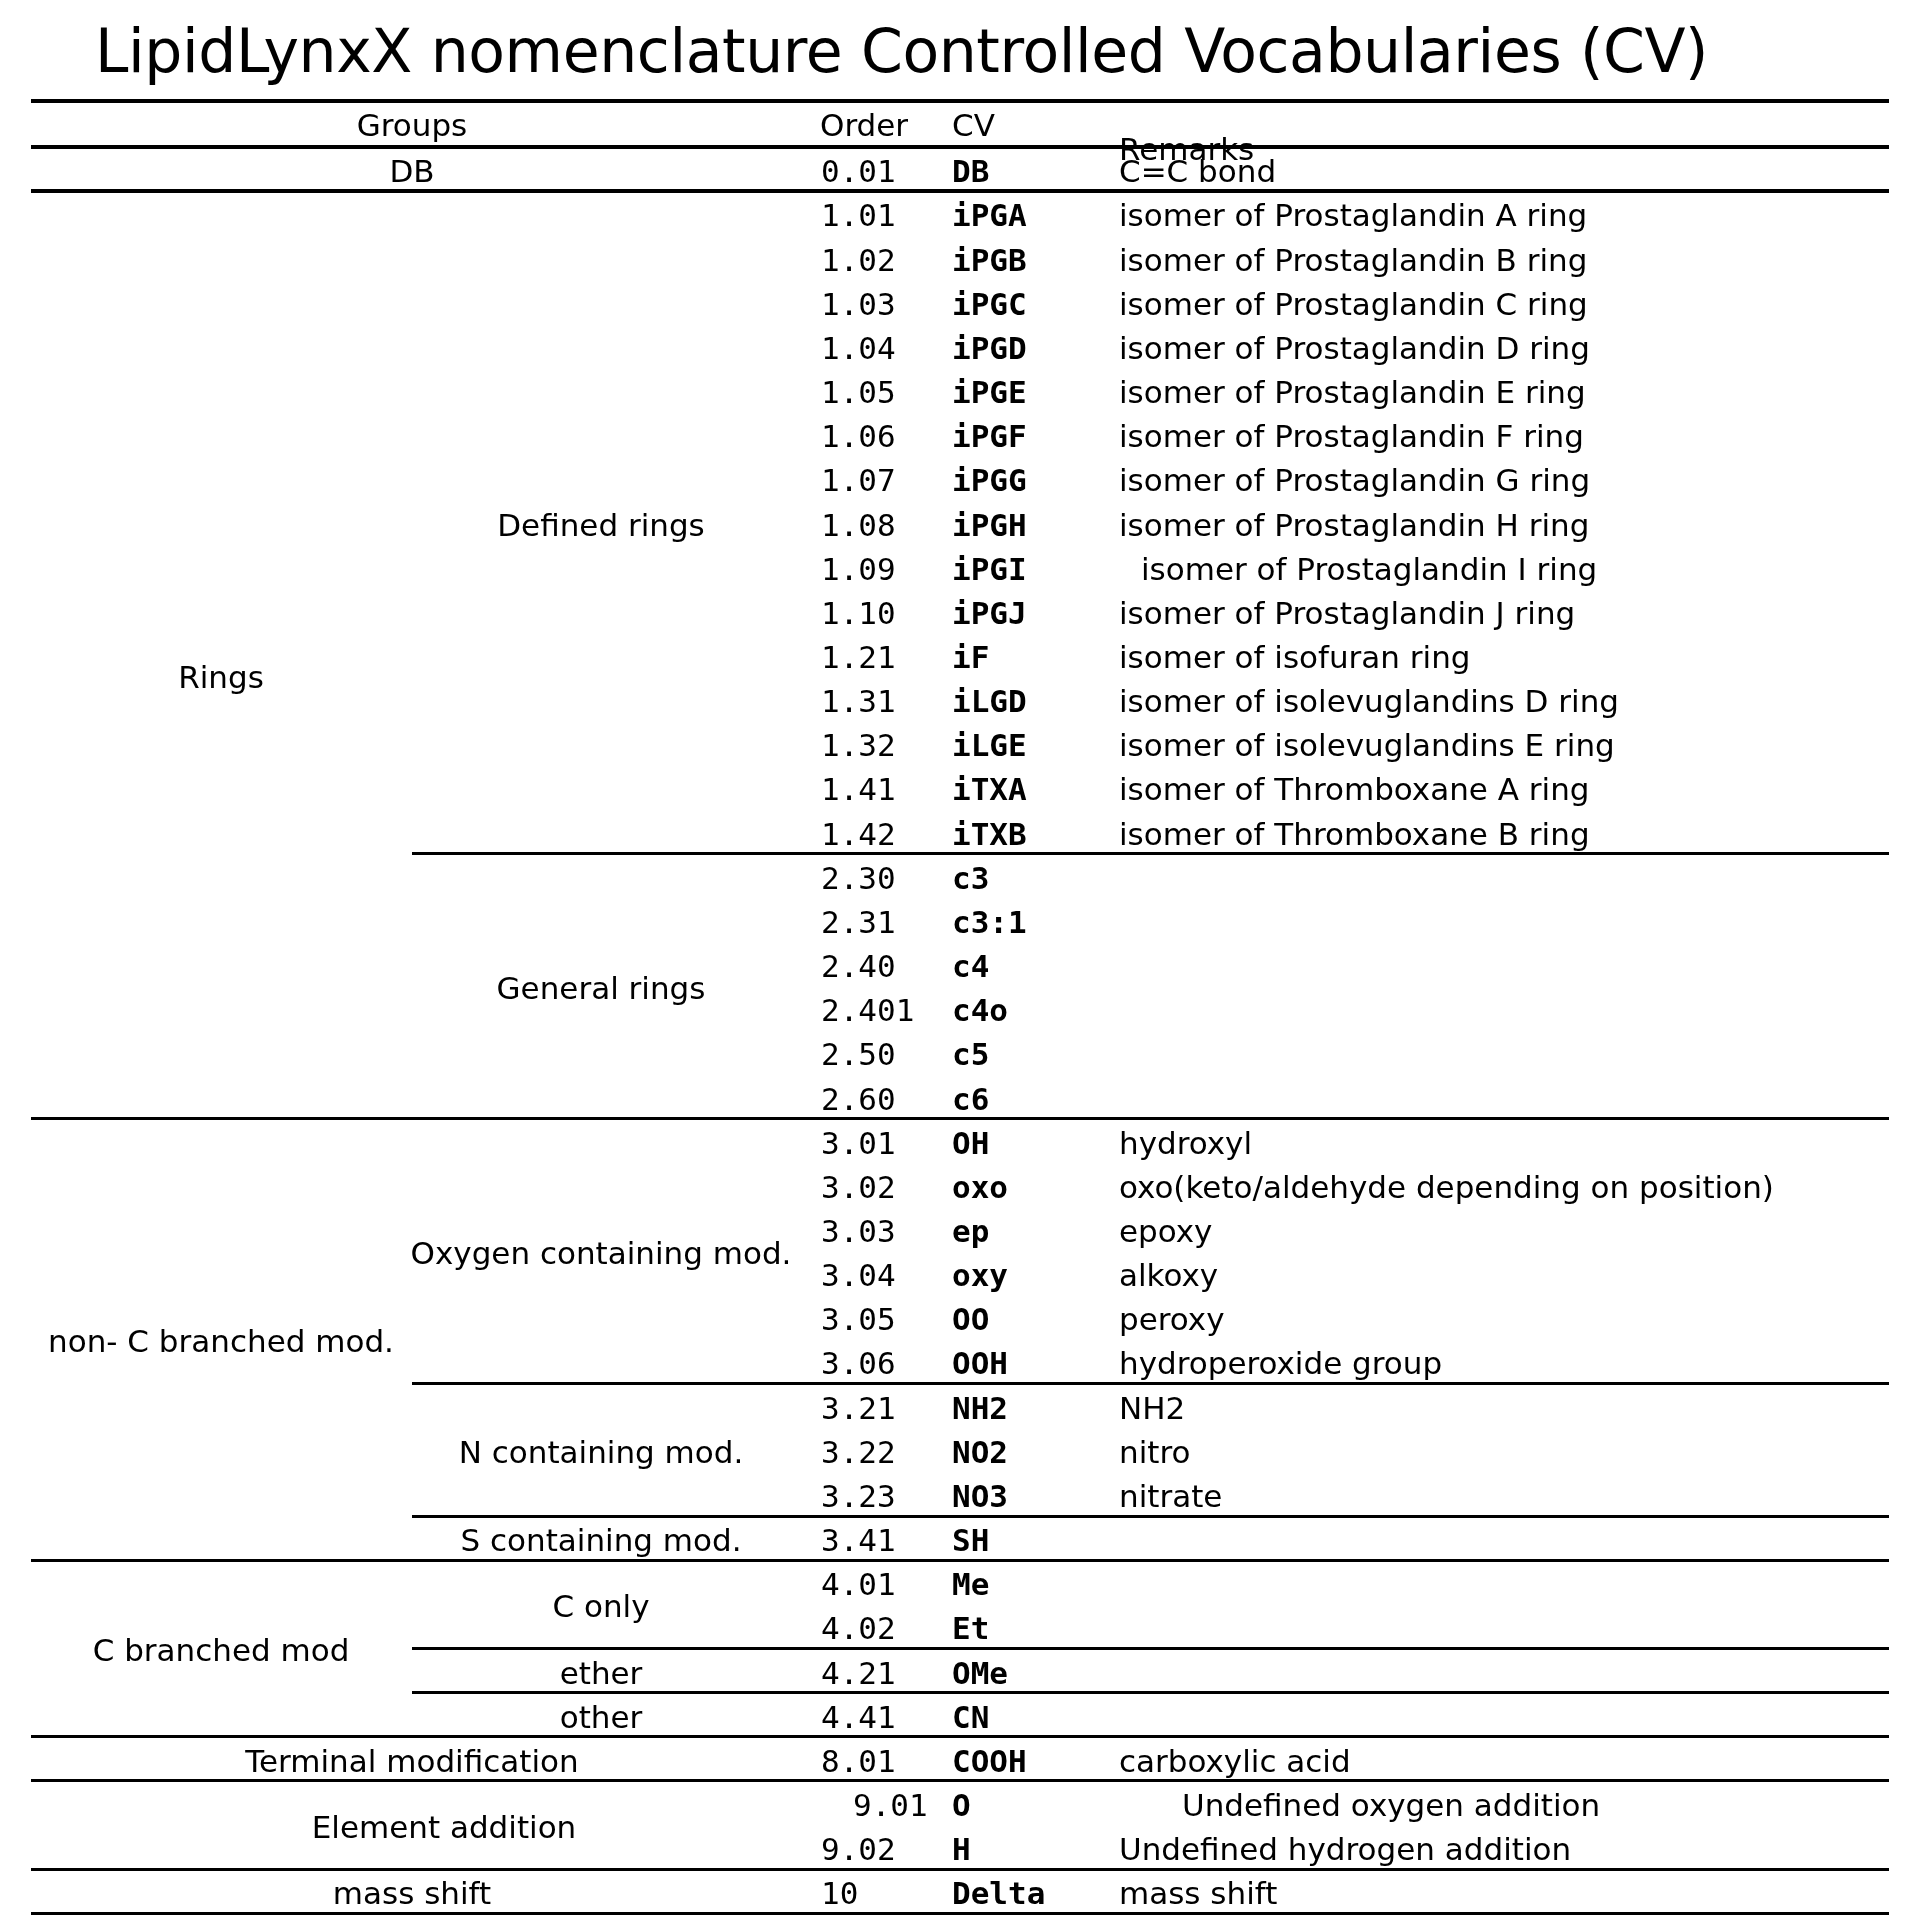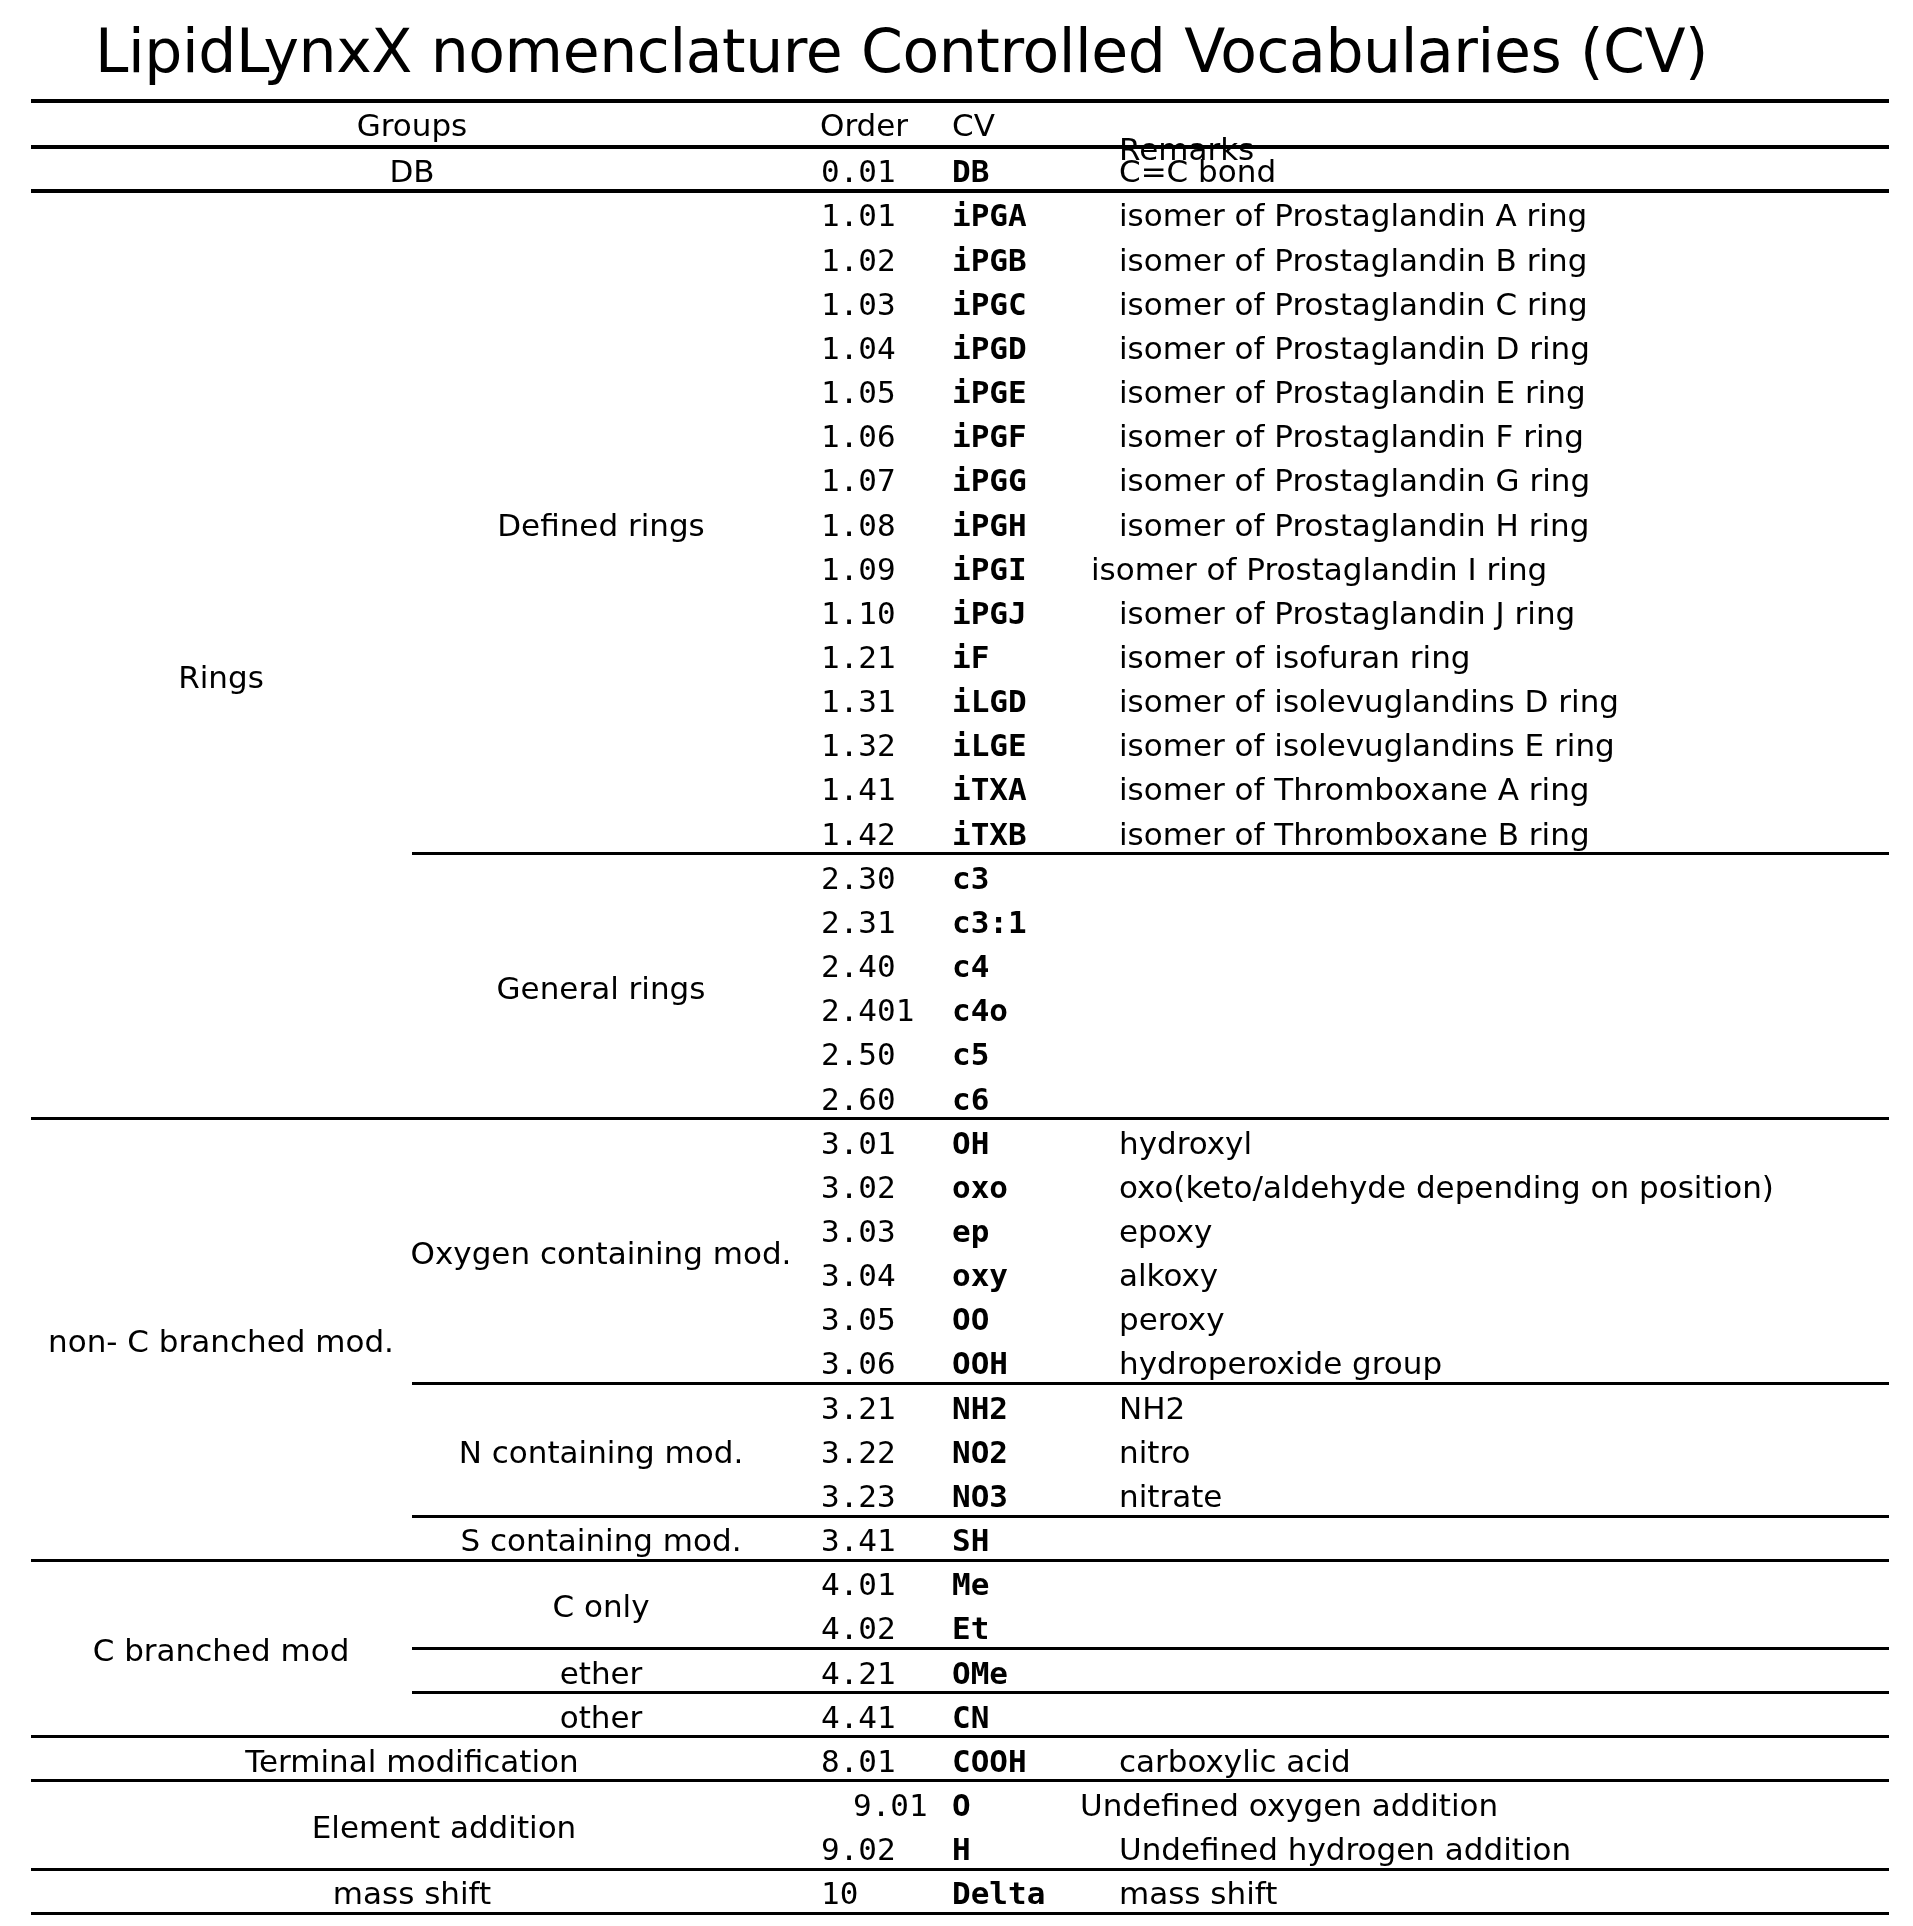--- a/index.html
+++ b/index.html
@@ -47,21 +47,21 @@
     <div class="mono bold" style="left: 952px; top: 415px;">iPGF</div>
     <div class="txt" style="left: 1119px; top: 415px;">isomer of Prostaglandin F  ring</div>
     <div class="mono" style="left: 821px; top: 459px;">1.07</div>
     <div class="mono bold" style="left: 952px; top: 459px;">iPGG</div>
     <div class="txt" style="left: 1119px; top: 459px;">isomer of Prostaglandin G ring</div>
     <div class="mono" style="left: 821px; top: 504px;">1.08</div>
     <div class="mono bold" style="left: 952px; top: 504px;">iPGH</div>
     <div class="txt" style="left: 1119px; top: 504px;">isomer of Prostaglandin H  ring</div>
     <div class="mono" style="left: 821px; top: 548px;">1.09</div>
     <div class="mono bold" style="left: 952px; top: 548px;">iPGI</div>
-    <div class="txt" style="left: 1091px; top: 548px; text-align: center;">isomer of Prostaglandin I ring</div>
+    <div class="txt" style="left: 1141px; top: 548px; text-align: center;">isomer of Prostaglandin I ring</div>
     <div class="mono" style="left: 821px; top: 592px;">1.10</div>
     <div class="mono bold" style="left: 952px; top: 592px;">iPGJ</div>
     <div class="txt" style="left: 1119px; top: 592px;">isomer of Prostaglandin J ring</div>
     <div class="mono" style="left: 821px; top: 636px;">1.21</div>
     <div class="mono bold" style="left: 952px; top: 636px;">iF</div>
     <div class="txt" style="left: 1119px; top: 636px;">isomer of isofuran ring</div>
     <div class="mono" style="left: 821px; top: 680px;">1.31</div>
     <div class="mono bold" style="left: 952px; top: 680px;">iLGD</div>
     <div class="txt" style="left: 1119px; top: 680px;">isomer of isolevuglandins D  ring</div>
     <div class="mono" style="left: 821px; top: 724px;">1.32</div>
@@ -141,21 +141,21 @@
     <div class="txt ctr" style="left: 601px; top: 1696px;">other</div>
     <div class="txt ctr" style="left: 221px; top: 1629px;">C branched mod</div>
     <div class="hline" style="left: 31px; width: 1858px; top: 1735px; height: 3px;"></div>
     <div class="mono" style="left: 821px; top: 1740px;">8.01</div>
     <div class="mono bold" style="left: 952px; top: 1740px;">COOH</div>
     <div class="txt" style="left: 1119px; top: 1740px;">carboxylic acid</div>
     <div class="txt ctr" style="left: 412px; top: 1740px;">Terminal modification</div>
     <div class="hline" style="left: 31px; width: 1858px; top: 1779px; height: 3px;"></div>
     <div class="mono" style="left: 821px; top: 1784px; margin-left: 32px;">9.01</div>
     <div class="mono bold" style="left: 952px; top: 1784px;">O</div>
-    <div class="txt" style="left: 1080px; top: 1784px;">Undefined oxygen addition</div>
+    <div class="txt" style="left: 1182px; top: 1784px;">Undefined oxygen addition</div>
     <div class="mono" style="left: 821px; top: 1828px;">9.02</div>
     <div class="mono bold" style="left: 952px; top: 1828px;">H</div>
     <div class="txt" style="left: 1119px; top: 1828px;">Undefined hydrogen addition</div>
     <div class="txt ctr" style="left: 428px; top: 1806px; margin-left: 16px;">Element addition</div>
     <div class="hline" style="left: 31px; width: 1858px; top: 1868px; height: 3px;"></div>
     <div class="mono" style="left: 821px; top: 1872px;">10</div>
     <div class="mono bold" style="left: 952px; top: 1872px;">Delta</div>
     <div class="txt" style="left: 1119px; top: 1872px;">mass shift</div>
     <div class="txt ctr" style="left: 412px; top: 1872px;">mass shift</div>
     <div class="hline" style="left: 31px; width: 1858px; top: 1912px; height: 3px;"></div>

